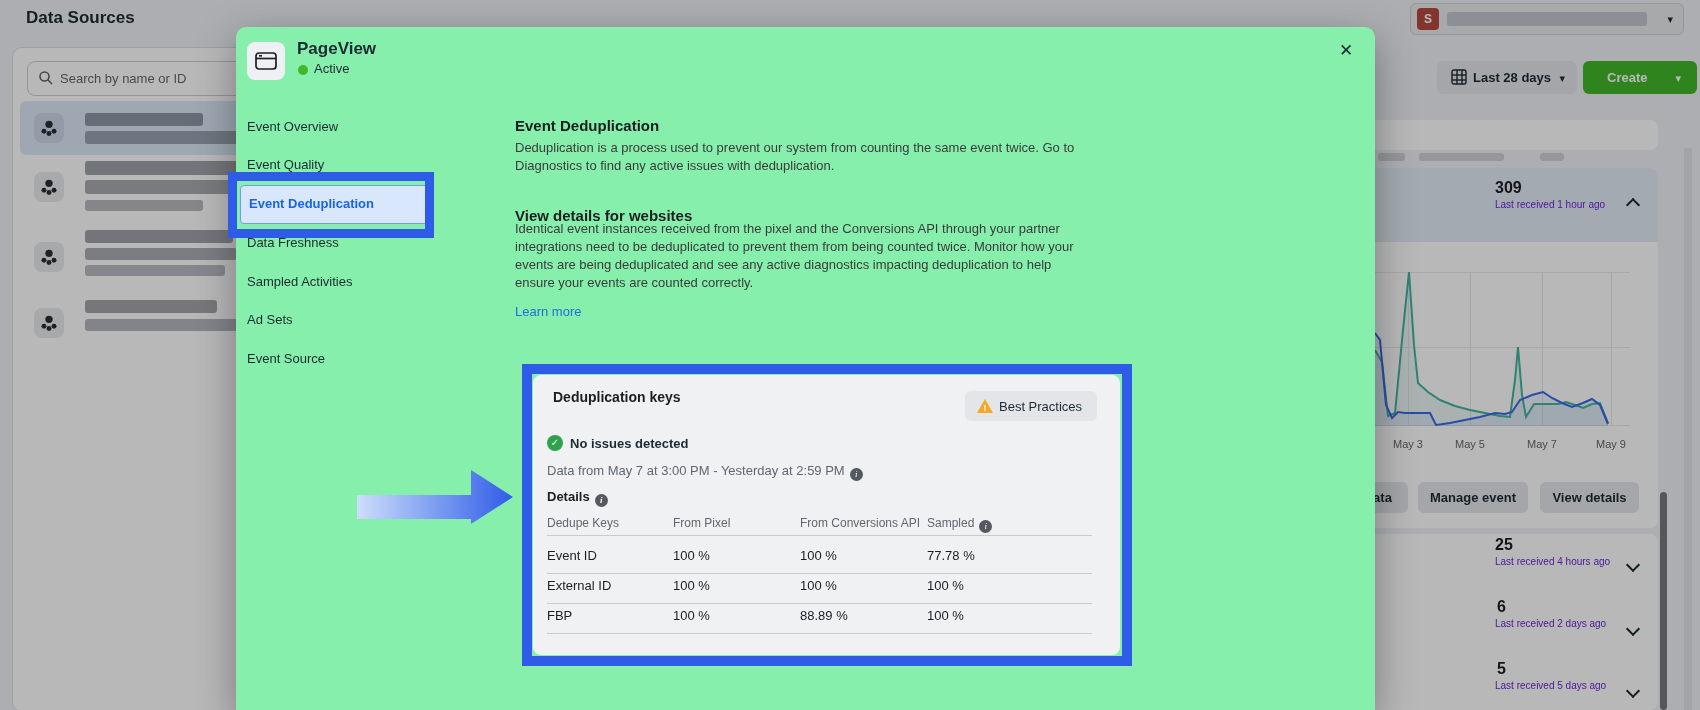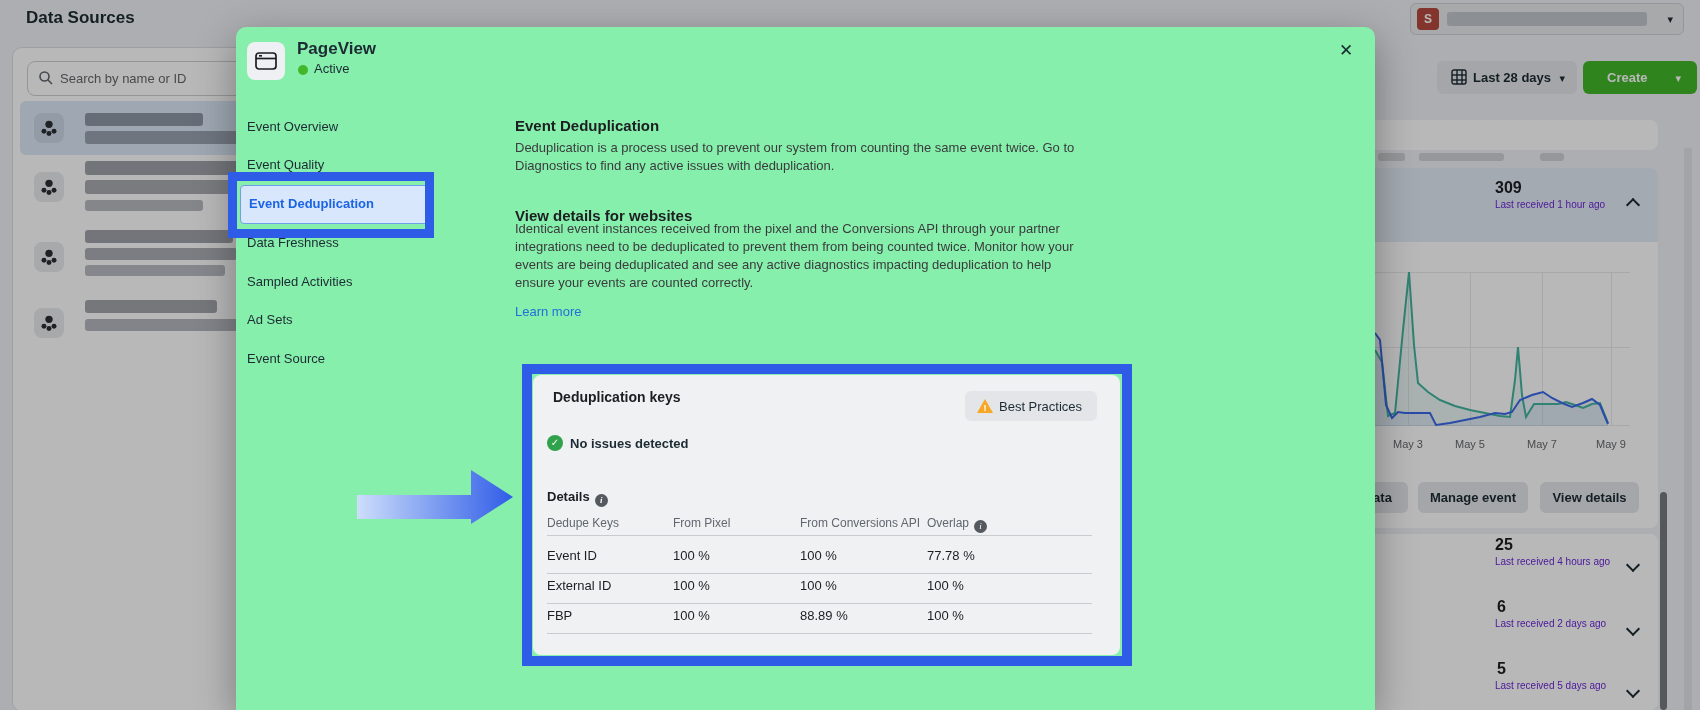--- a/index.html
+++ b/index.html
@@ -310,30 +310,33 @@
       <div id="bp-btn" class="abs">
         <span class="warn-tri">
             <span>!</span>
           </span>
         <span id="bp-label" class="abs">Best Practices</span>
       </div>
 
       <div id="check-circle" class="abs">✓</div>
       <div id="panel-status" class="abs">No issues detected</div>
 
+      <div id="panel-daterange" class="abs">
+        <span>Data from May 7 at 3:00 PM - Yesterday at 2:59 PM</span><span class="info">i</span>
+      </div>
 
       <div id="details-label" class="abs">
         <span>Details</span><span class="info">i</span>
       </div>
 
       <div class="t-head col1" style="top:141px;">Dedupe Keys</div>
       <div class="t-head col2" style="top:141px;">From Pixel</div>
       <div class="t-head col3" style="top:141px;">From Conversions API</div>
       <div class="t-head col4" style="top:141px;">
-        <span>Overlap</span><span class="info">i</span>
+        <span>Sampled</span><span class="info">i</span>
       </div>
       <div class="rule" style="top:160px;"></div>
 
       <div>
         <div class="t-cell col1" style="top:173px;">Event ID</div>
         <div class="t-cell col2" style="top:173px;">100 %</div>
         <div class="t-cell col3" style="top:173px;">100 %</div>
         <div class="t-cell col4" style="top:173px;">77.78 %</div>
       </div>
       <div class="rule" style="top:198px;"></div>

